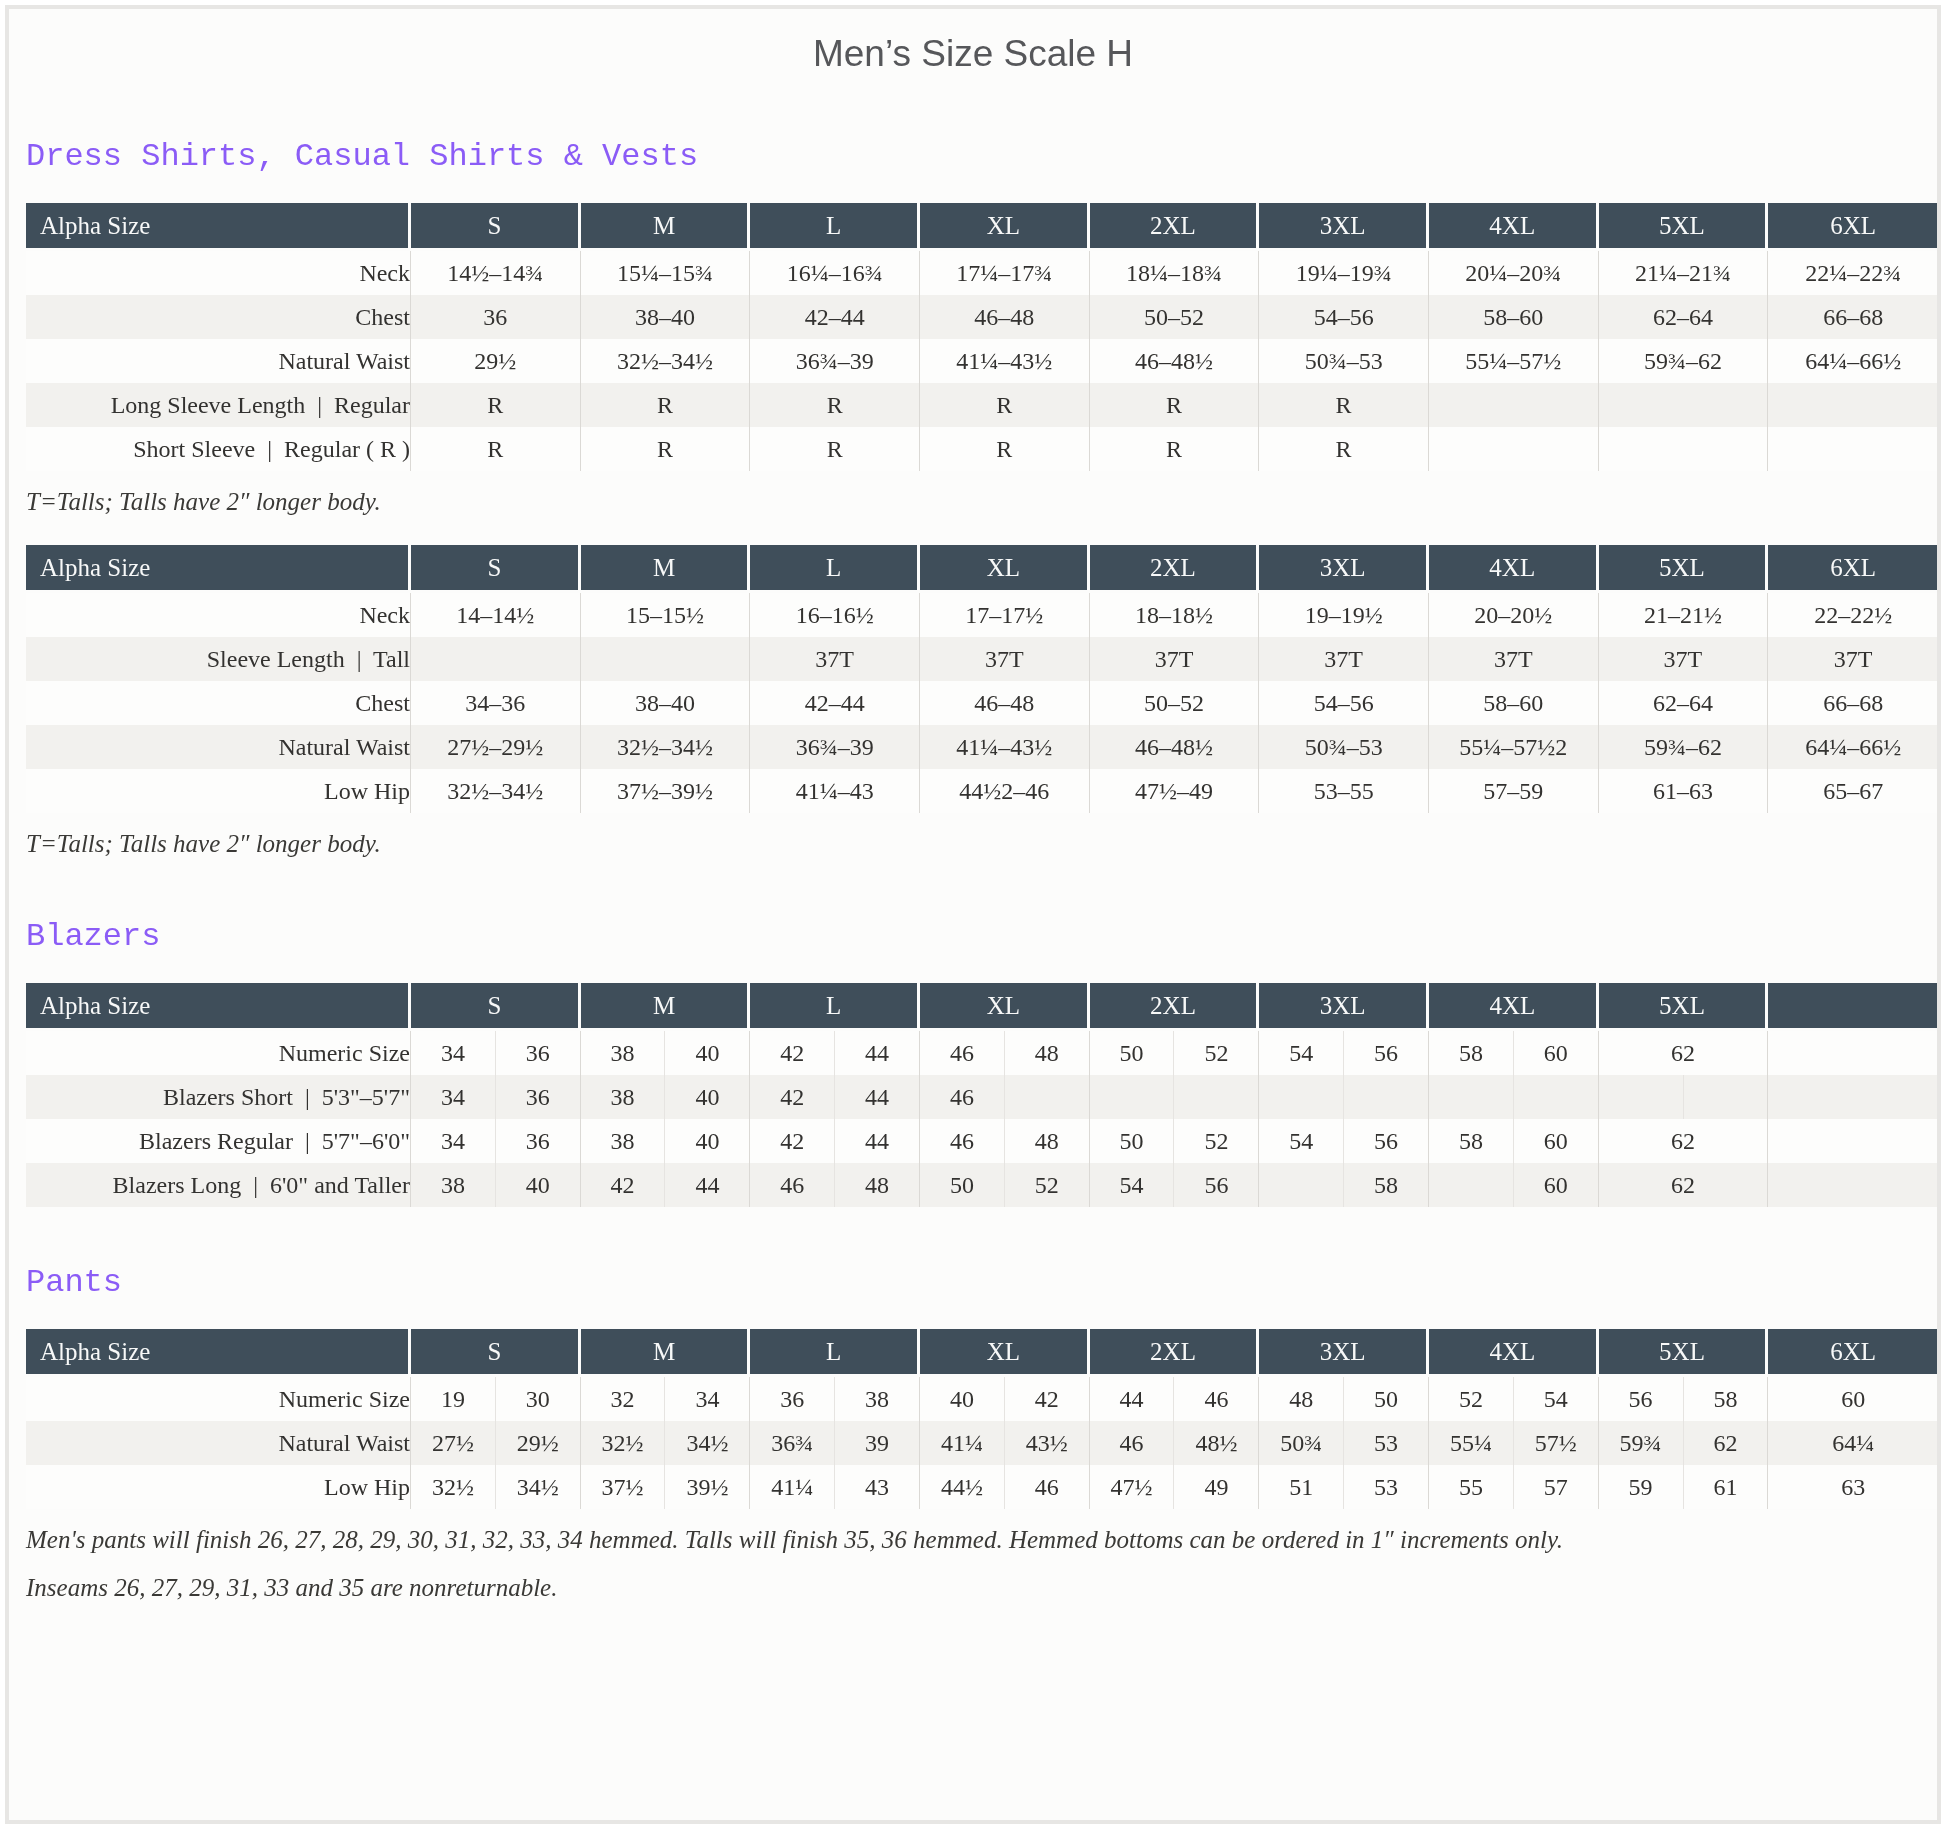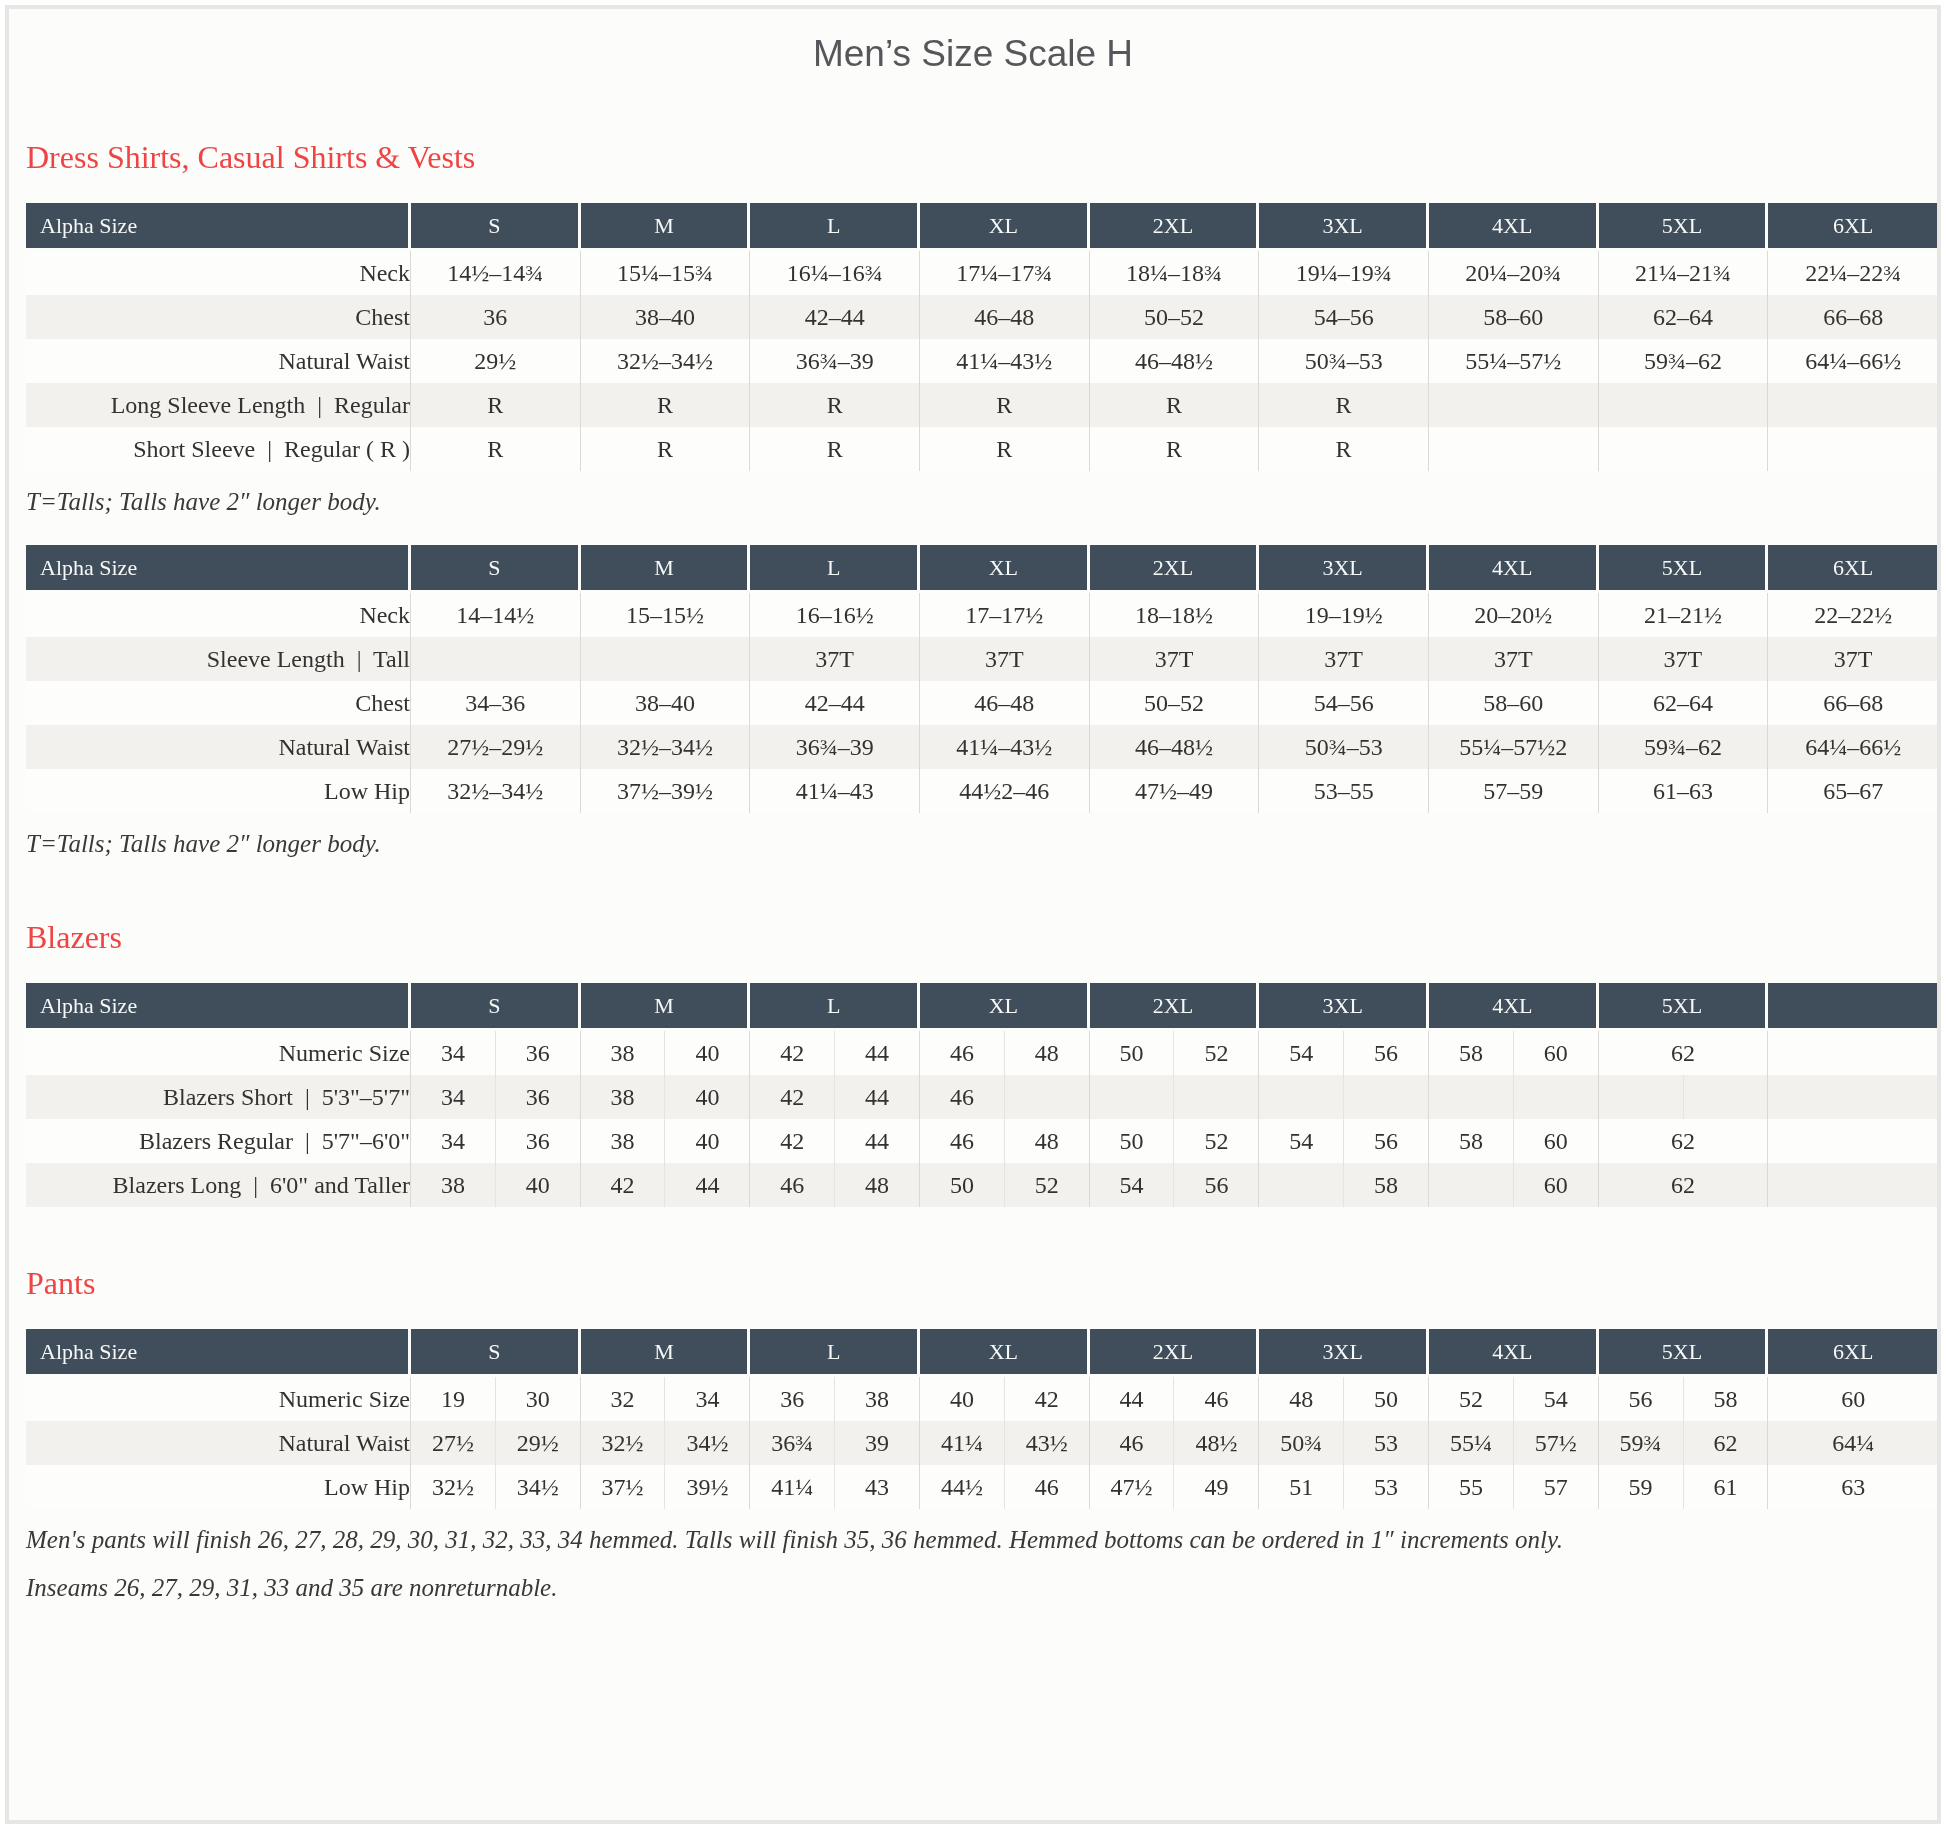--- a/index.html
+++ b/index.html
@@ -10,32 +10,32 @@
   .page{
     position:absolute;inset:5px;border:4px solid #e7e6e4;background:#fcfcfb;
     overflow:hidden;
   }
   h1.page-title{
     font-family:"Liberation Sans",sans-serif;font-weight:400;
     font-size:37px;line-height:42px;color:#56575a;text-align:center;
     margin:24px 0 12px 0;
   }
   h2.section-title{
-    font-family:Liberation Serif, serif;font-weight:400;
-    font-size:32px;line-height:40px;color:#ef4444;
+    font-family:Liberation Mono, monospace;font-weight:400;
+    font-size:32px;line-height:40px;color:#8b5cf6;
     margin:56px 5px 0 17px;
   }
   .section:first-of-type h2.section-title{margin-top:62px;}
   table.size-table{
     width:1912px;margin:26px 0 0 17px;
     border-collapse:separate;border-spacing:0;table-layout:fixed;
     font-family:"Liberation Serif",serif;font-size:24px;color:#333230;
   }
   table.size-table th{
-    background:#3f4e5a;color:#f7f8f8;font-weight:400;font-size:22px;
+    background:#3f4e5a;color:#f7f8f8;font-weight:400;font-size:25px;
     height:45px;text-align:center;padding:0;
     border-right:3px solid #fcfcfb;border-bottom:3px solid #fcfcfb;margin-left:16px;
   }
   table.size-table th.label-col{text-align:left;padding-left:14px;}
   table.size-table th:last-child{border-right:none;}
   table.size-table td{
     height:44px;text-align:center;padding:0;
     border-right:1px solid #dbd9d5;
   }
   table.size-table td.sub-left{border-right:1px solid #e6e4e1;}

